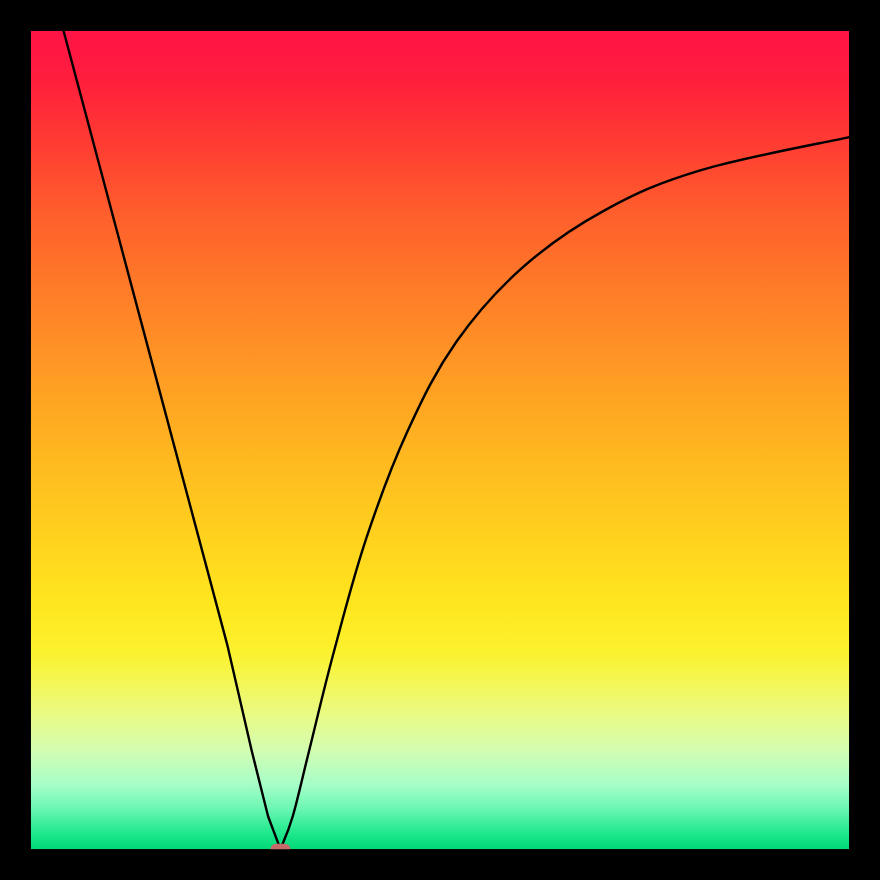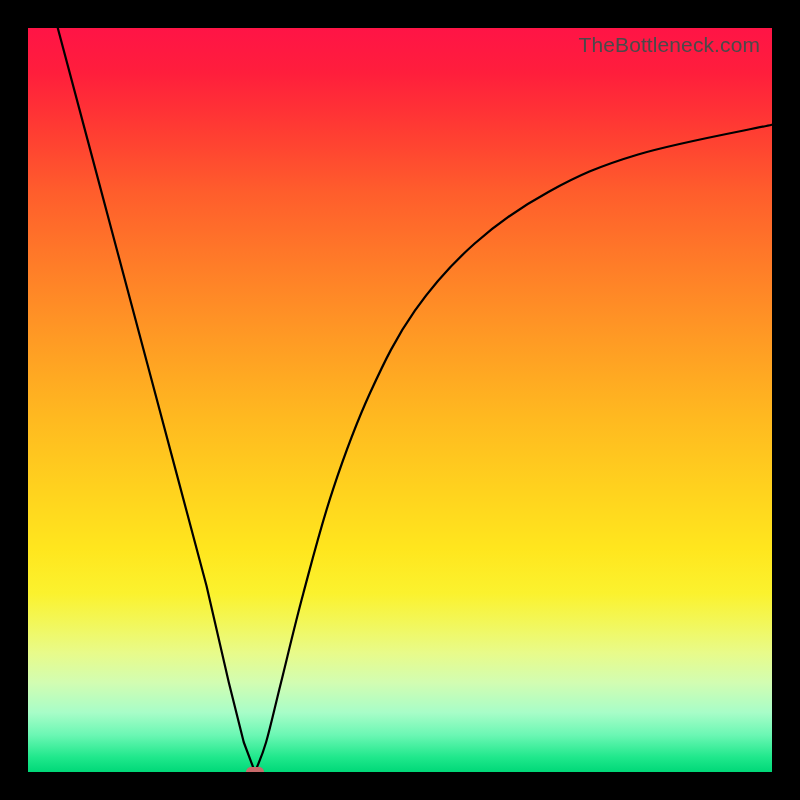--- a/index.html
+++ b/index.html
@@ -76,20 +76,19 @@
     background: #c76a6a;
     transform: translate(-50%, -50%);
   }
 </style>
 </head>
 <body>
 
 <div class="frame">
   <div class="plot-area">
     <div class="gradient"></div>
-    <div class="watermark">TheBottleneck.com</div>
     <svg class="curve" viewBox="0 0 744 744" preserveAspectRatio="none">
       <path id="path-left" fill="none" stroke="#000" stroke-width="2.2" stroke-linecap="round" stroke-linejoin="round" d="M 29.76 0.00 L 59.52 111.60 L 89.28 223.20 L 119.04 334.80 L 148.80 446.40 L 178.56 558.00 L 200.88 654.72 L 215.76 714.24 L 226.92 744.00"></path>
       <path id="path-right" fill="none" stroke="#000" stroke-width="2.2" stroke-linecap="round" stroke-linejoin="round" d="M 226.92 744.00 C 228.93 738.64, 233.39 730.31, 238.08 714.24 C 242.77 698.17, 246.26 681.50, 252.96 654.72 C 259.66 627.94, 265.91 600.26, 275.28 565.44 C 284.65 530.62, 292.99 497.44, 305.04 461.28 C 317.09 425.12, 327.51 396.70, 342.24 364.56 C 356.97 332.42, 368.13 309.50, 386.88 282.72 C 405.63 255.94, 422.29 237.19, 446.40 215.76 C 470.51 194.33, 491.34 179.75, 520.80 163.68 C 550.26 147.61, 569.90 138.53, 610.08 126.48 C 650.26 114.43, 719.89 102.08, 744.00 96.72"></path>
     </svg>
     <div class="marker" id="marker" style="left: 226.92px; top: 744px; background: rgb(199, 106, 106);"></div>
   </div>
 </div>
 
 </body></html>

